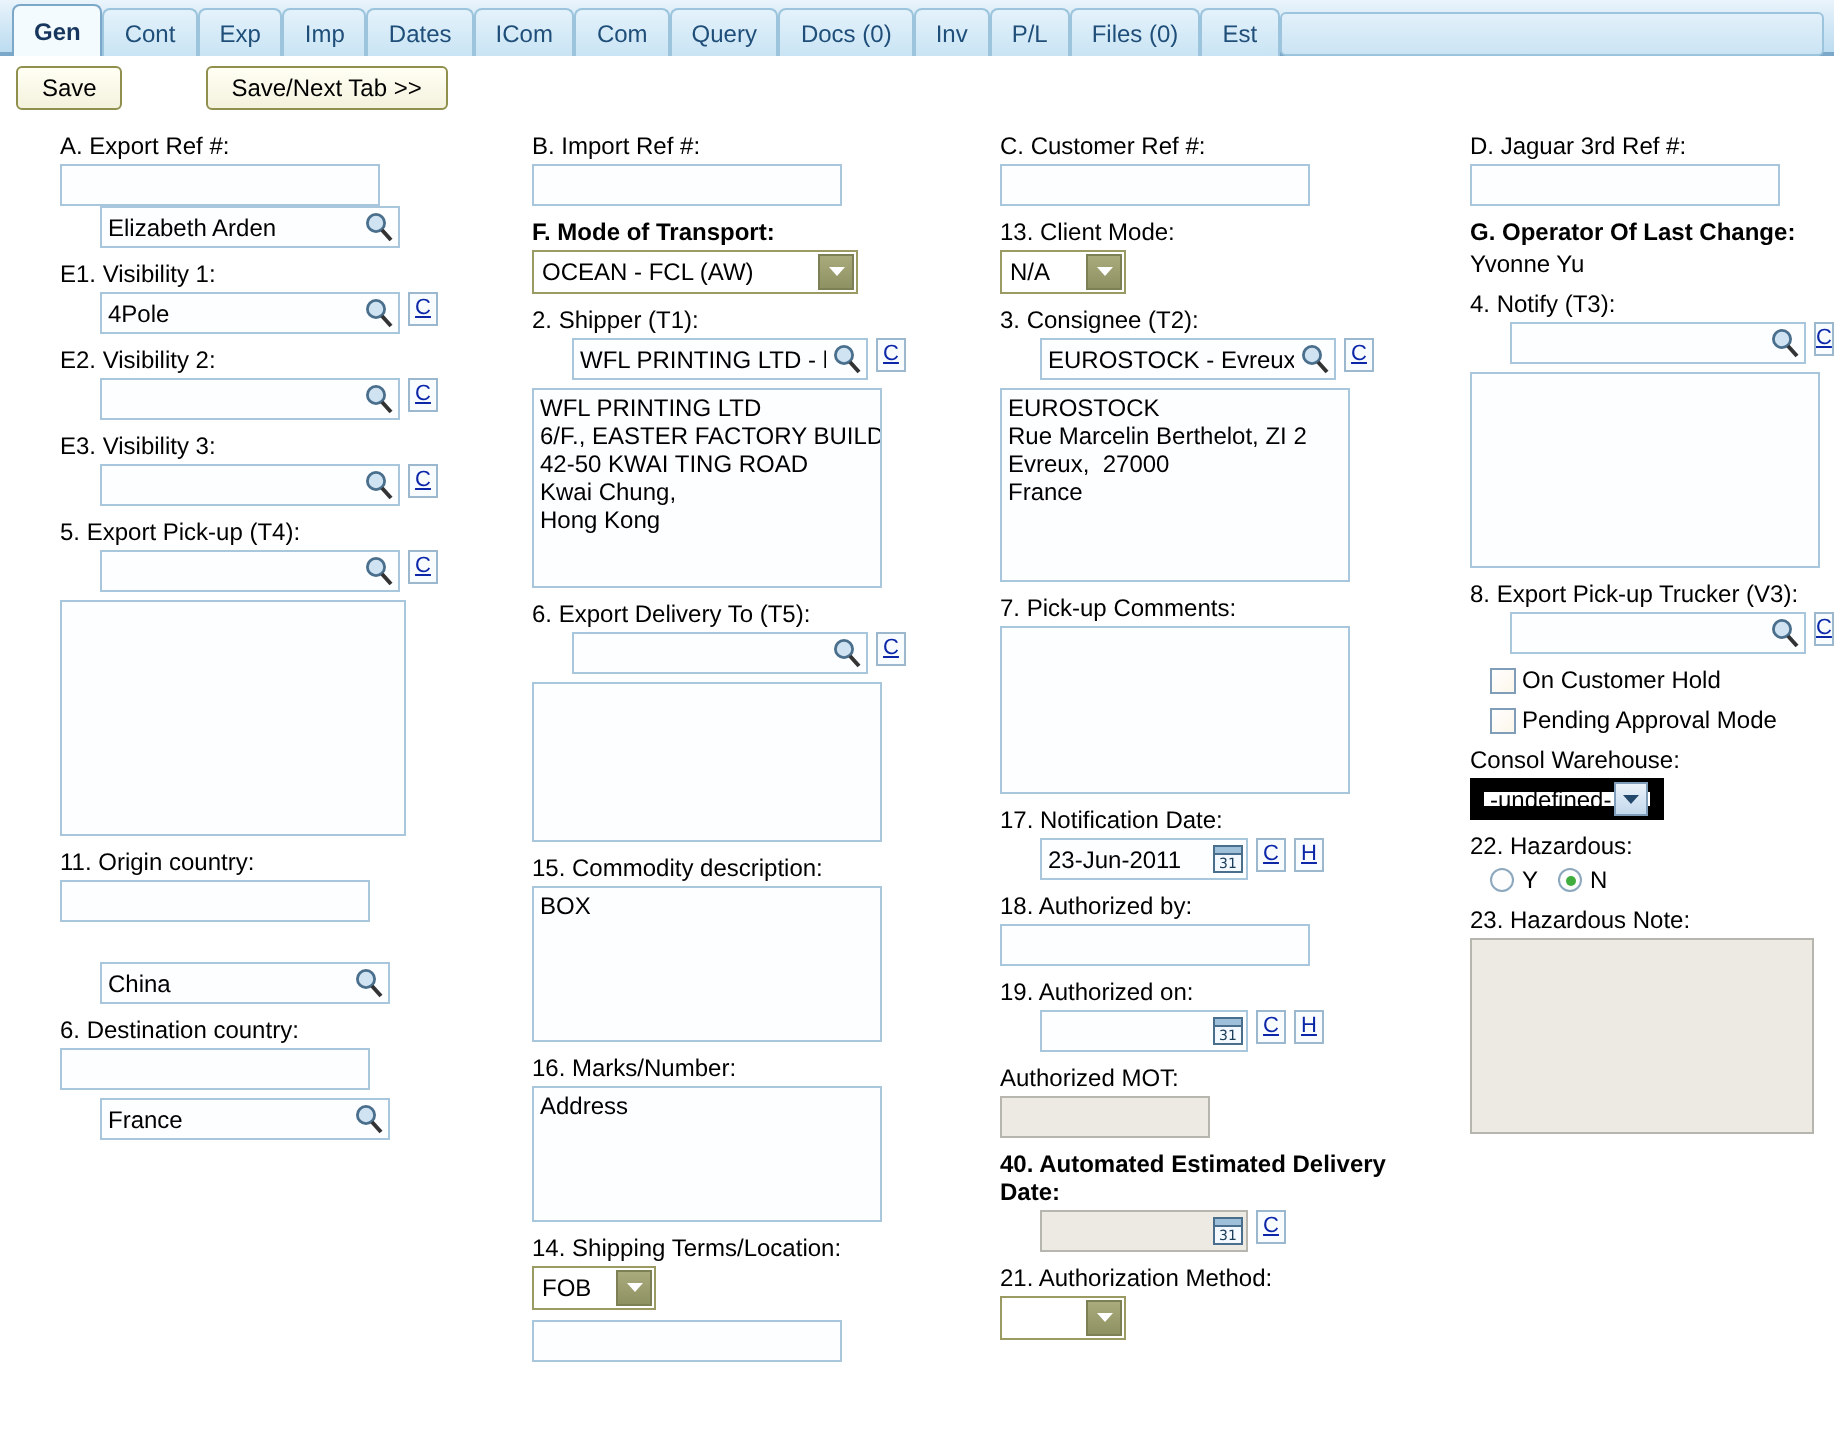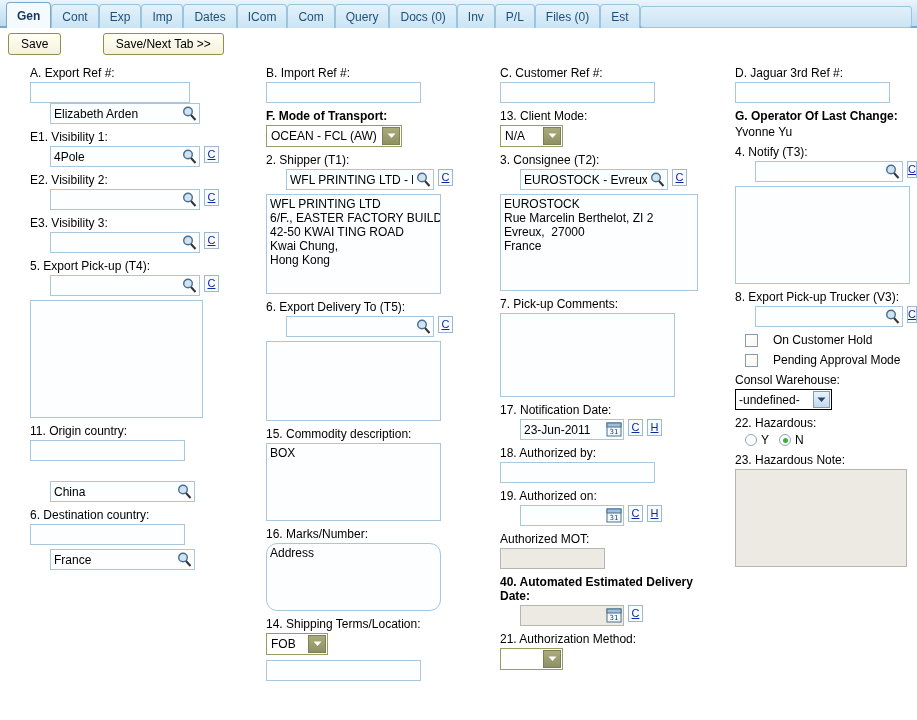--- a/index.html
+++ b/index.html
@@ -166,37 +166,37 @@
     border: 1px solid #7d7f55;
     display: flex; align-items: center; justify-content: center;
   }
   .sel .arrow svg { display: block; }
 
   
   .sel2 {
     display: inline-flex;
     align-items: center;
     height: 21px;
-    border: 1px solid #000000;
+    border: 7px solid #000000;
     background: #ffffff;
     padding: 0 0 0 3px;
     font-size: 12px;
     cursor: pointer;
   }
   .sel2 .selval { flex: 1; white-space: nowrap; overflow: hidden; }
   .sel2 .arrow {
     width: 17px; height: 17px;
     margin: 1px;
     background: linear-gradient(to bottom, #eaf2fa 0%, #c3d8ec 100%);
     border: 1px solid #7f9db9;
     display: flex; align-items: center; justify-content: center;
   }
 
   
-  .cbrow { display: flex; align-items: center; gap: 15px; margin: 6px 0 0 10px; }
+  .cbrow { display: flex; align-items: center; gap: 3px; margin: 6px 0 0 10px; }
   .cb {
     width: 13px; height: 13px;
     border: 1px solid #7f9db9;
     background: linear-gradient(135deg, #ffffff 0%, #fdf6ea 100%);
     cursor: pointer;
     flex: none;
   }
   .cblbl { font-size: 12px; }
 
   .radrow { display: flex; align-items: center; margin: 3px 0 0 10px; gap: 2px; }
@@ -328,21 +328,21 @@
       </span>
     </div>
   </div>
 
   <div class="col" id="col2">
 
     <div class="lbl first">B. Import Ref #:</div>
     <input class="txt" style="width: 155px;" value="">
 
     <div class="lbl bold">F. Mode of Transport:</div>
-    <div class="sel" style="width:136px">
+    <div class="sel" style="width:163px">
       <span class="selval">OCEAN - FCL (AW)</span>
       <span class="arrow">
           <svg width="9" height="6" viewBox="0 0 9 6">
             <path d="M0.5 0.5 L4.5 5 L8.5 0.5 Z" fill="#ffffff"></path>
           </svg>
         </span>
     </div>
 
     <div class="lbl">2. Shipper (T1):</div>
     <div class="row">
@@ -375,21 +375,21 @@
         </span>
       </span>
       <span class="sq">C</span>
     </div>
     <textarea class="ta" style="width: 175px; height: 80px; margin-top: 4px;"></textarea>
 
     <div class="lbl">15. Commodity description:</div>
     <textarea class="ta" style="width: 175px; height: 78px;">BOX</textarea>
 
     <div class="lbl">16. Marks/Number:</div>
-    <textarea class="ta" style="width: 175px; height: 68px; border-radius: 11px;">Address</textarea>
+    <textarea class="ta" style="width: 175px; height: 68px;">Address</textarea>
 
     <div class="lbl">14. Shipping Terms/Location:</div>
     <div class="sel" style="width:62px">
       <span class="selval">FOB</span>
       <span class="arrow">
           <svg width="9" height="6" viewBox="0 0 9 6">
             <path d="M0.5 0.5 L4.5 5 L8.5 0.5 Z" fill="#ffffff"></path>
           </svg>
         </span>
     </div>
@@ -417,21 +417,21 @@
         <input class="txt" style="width: 148px;" value="EUROSTOCK - Evreux">
         <span class="mag">
           <svg width="17" height="17" viewBox="0 0 17 17">
               <circle cx="7" cy="6.5" r="4.3" fill="#cfe3f2" stroke="#4a6f8c" stroke-width="1.4"></circle>
               <line x1="10" y1="10" x2="14.5" y2="15" stroke="#333" stroke-width="2"></line>
             </svg>
         </span>
       </span>
       <span class="sq">C</span>
     </div>
-    <textarea class="ta" style="width: 198px; height: 97px; margin-top: 4px;">EUROSTOCK
+    <textarea class="ta" style="width: 175px; height: 97px; margin-top: 4px;">EUROSTOCK
 Rue Marcelin Berthelot, ZI 2
 Evreux,  27000
 France</textarea>
 
     <div class="lbl">7. Pick-up Comments:</div>
     <textarea class="ta" style="width: 175px; height: 84px;"></textarea>
 
     <div class="lbl">17. Notification Date:</div>
     <div class="row">
       <span class="lookup">

